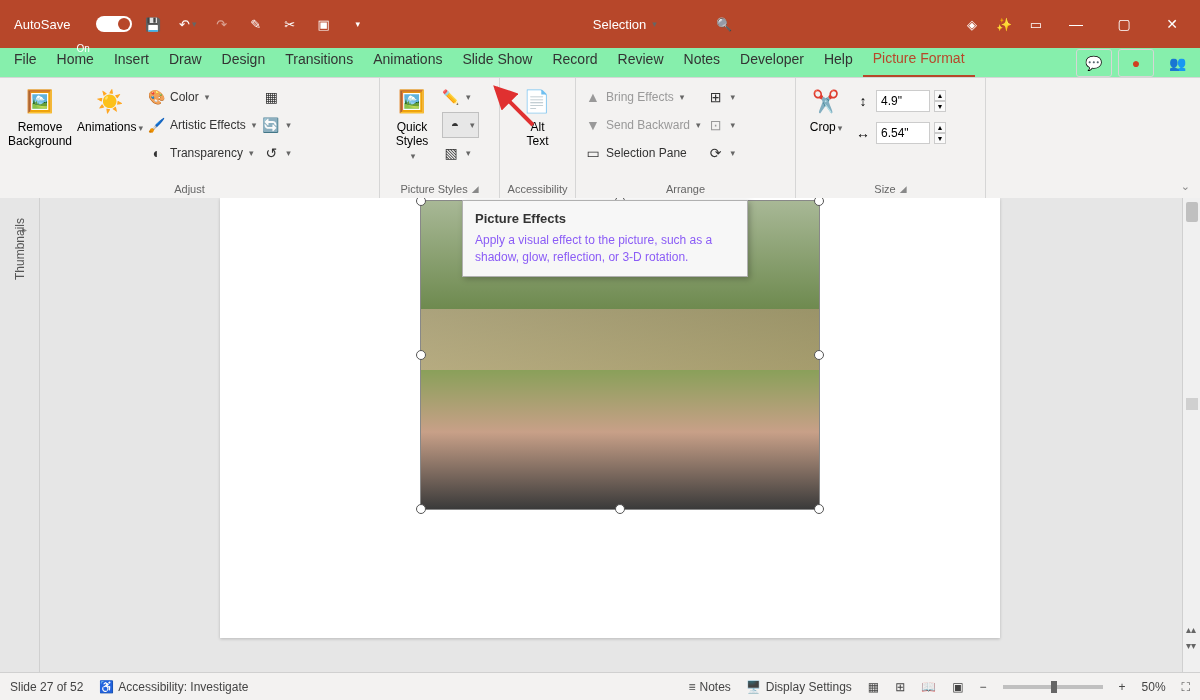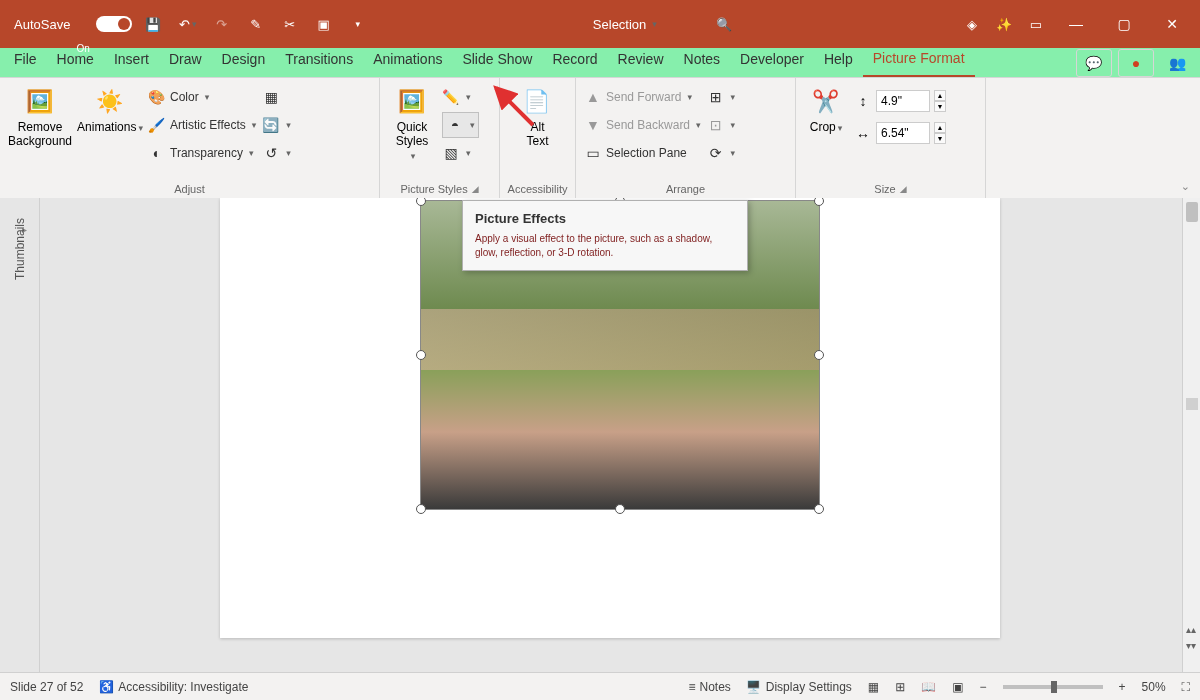--- a/index.html
+++ b/index.html
@@ -53,21 +53,21 @@
 .picture { position: absolute; left: 200px; top: 2px; width: 400px; height: 310px; background: linear-gradient(to bottom, #a8b896 0%, #6e8a4f 35%, #8aa05a 55%, #c8a088 75%, #3a3a3a 100%); border: 1px solid #888; }
 .picture::before { content:""; position:absolute; top:35%; left:0; right:0; height:20%; background: linear-gradient(to right, #d4b39a 0%, #b89a7a 100%); opacity:0.6; }
 .handle { position: absolute; width: 10px; height: 10px; background: #fff; border: 1px solid #555; border-radius: 50%; }
 .h-nw { left: -5px; top: -5px; } .h-n { left: 50%; top: -5px; margin-left: -5px; } .h-ne { right: -5px; top: -5px; }
 .h-w { left: -5px; top: 50%; margin-top: -5px; } .h-e { right: -5px; top: 50%; margin-top: -5px; }
 .h-sw { left: -5px; bottom: -5px; } .h-s { left: 50%; bottom: -5px; margin-left: -5px; } .h-se { right: -5px; bottom: -5px; }
 
 
 .tooltip { position: absolute; left: 422px; top: 2px; width: 286px; background: #f7f7f7; border: 1px solid #b0b0b0; box-shadow: 2px 2px 6px rgba(0,0,0,0.25); padding: 10px 12px; font-size: 13px; z-index: 50; }
 .tooltip .tt-title { font-weight: bold; margin-bottom: 6px; color: #333; }
-.tooltip .tt-body { color: #7f1d1d; line-height: 1.4; font-size: 10px; }
+.tooltip .tt-body { color: #8b5cf6; line-height: 1.4; font-size: 12px; }
 
 
 .arrow { position: absolute; left: 488px; top: 80px; width: 50px; height: 50px; z-index: 40; pointer-events: none; }
 
 
 .vscroll { position: absolute; right: 0; top: 0; bottom: 0; width: 18px; background: #f0f0f0; border-left: 1px solid #d0d0d0; }
 .vscroll .thumb { position: absolute; right: 2px; top: 4px; width: 12px; height: 20px; background: #c0c0c0; border-radius: 2px; }
 .vscroll .pg { position: absolute; right: 2px; width: 14px; height: 14px; font-size: 10px; text-align: center; color: #666; cursor: pointer; }
 
 
@@ -222,21 +222,21 @@
     <div class="group-label">
         <span>Accessibility</span>
       </div>
   </div>
 
   <div class="group" style="width:220px;">
     <div class="group-content">
       <div class="small-col">
         <div class="small-row" style="color:#999;">
             <span class="ic-sq">▲</span>
-            <span>Send Forward</span>
+            <span>Bring Effects</span>
             <span class="chev">▾</span>
           </div>
         <div class="small-row" style="color:#999;">
             <span class="ic-sq">▼</span>
             <span>Send Backward</span>
             <span class="chev">▾</span>
           </div>
         <div class="small-row">
             <span class="ic-sq">▭</span>
             <span>Selection Pane</span>

